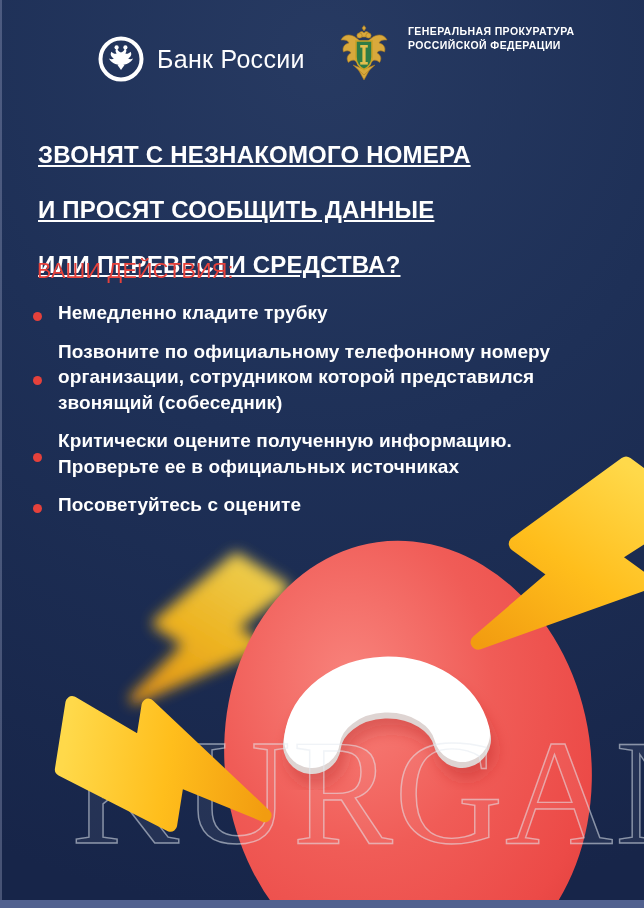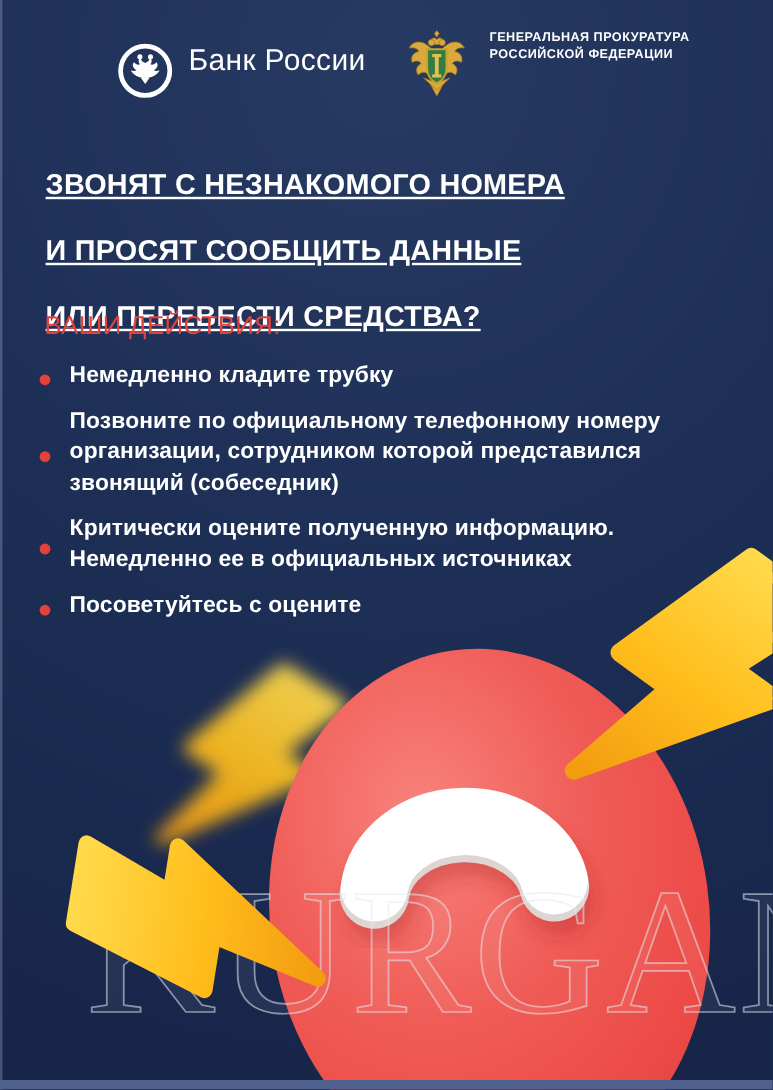--- a/index.html
+++ b/index.html
@@ -6,21 +6,21 @@
   body{width:644px;height:908px;overflow:hidden;position:relative;
        font-family:"Liberation Sans","DejaVu Sans",sans-serif;
        background:#1d2f55;}
   .poster{position:absolute;inset:0;
        background:radial-gradient(130% 95% at 50% 6%, #273a62 0%, #1e3057 45%, #172549 100%);}
   .edge-line{position:absolute;left:0;top:0;width:2px;height:100%;
        background:rgba(160,170,200,0.35);}
 
   
   .header{position:absolute;left:0;top:0;width:100%;height:100px;}
-  .bank-logo{position:absolute;left:98px;top:36px;display:flex;gap:13px;}
+  .bank-logo{position:absolute;left:98px;top:36px;display:flex;align-items:center;gap:13px;}
   .bank-name{color:#fdfdfe;font-size:25px;font-weight:400;letter-spacing:.3px;}
   .proc-logo{position:absolute;left:336px;top:25px;display:flex;gap:16px;}
   .proc-name{color:#ffffff;font-size:10.5px;font-weight:700;line-height:13.5px;
        letter-spacing:.4px;white-space:pre-line;}
 
   
   .title{position:absolute;left:38px;top:127px;margin:0;color:#ffffff;
        font-size:24px;line-height:55px;font-weight:800;letter-spacing:.2px;
        white-space:pre-line;text-decoration:underline;}
   .actions-label{position:absolute;left:37px;top:259px;color:#e5413b;
@@ -104,21 +104,21 @@
     </li>
     <li>
       <span class="dot"></span>
       <span class="bullet-text">Позвоните по официальному телефонному номеру
 организации, сотрудником которой представился
 звонящий (собеседник)</span>
     </li>
     <li>
       <span class="dot"></span>
       <span class="bullet-text">Критически оцените полученную информацию.
-Немедленно ее в официальных источниках</span>
+Проверьте ее в официальных источниках</span>
     </li>
     <li>
       <span class="dot"></span>
       <span class="bullet-text">Посоветуйтесь с оцените</span>
     </li>
   </ul>
 
   <svg class="illustration" viewBox="0 0 644 908">
     <defs>
       <radialGradient id="circleGrad" cx="0.38" cy="0.30" r="0.85">

